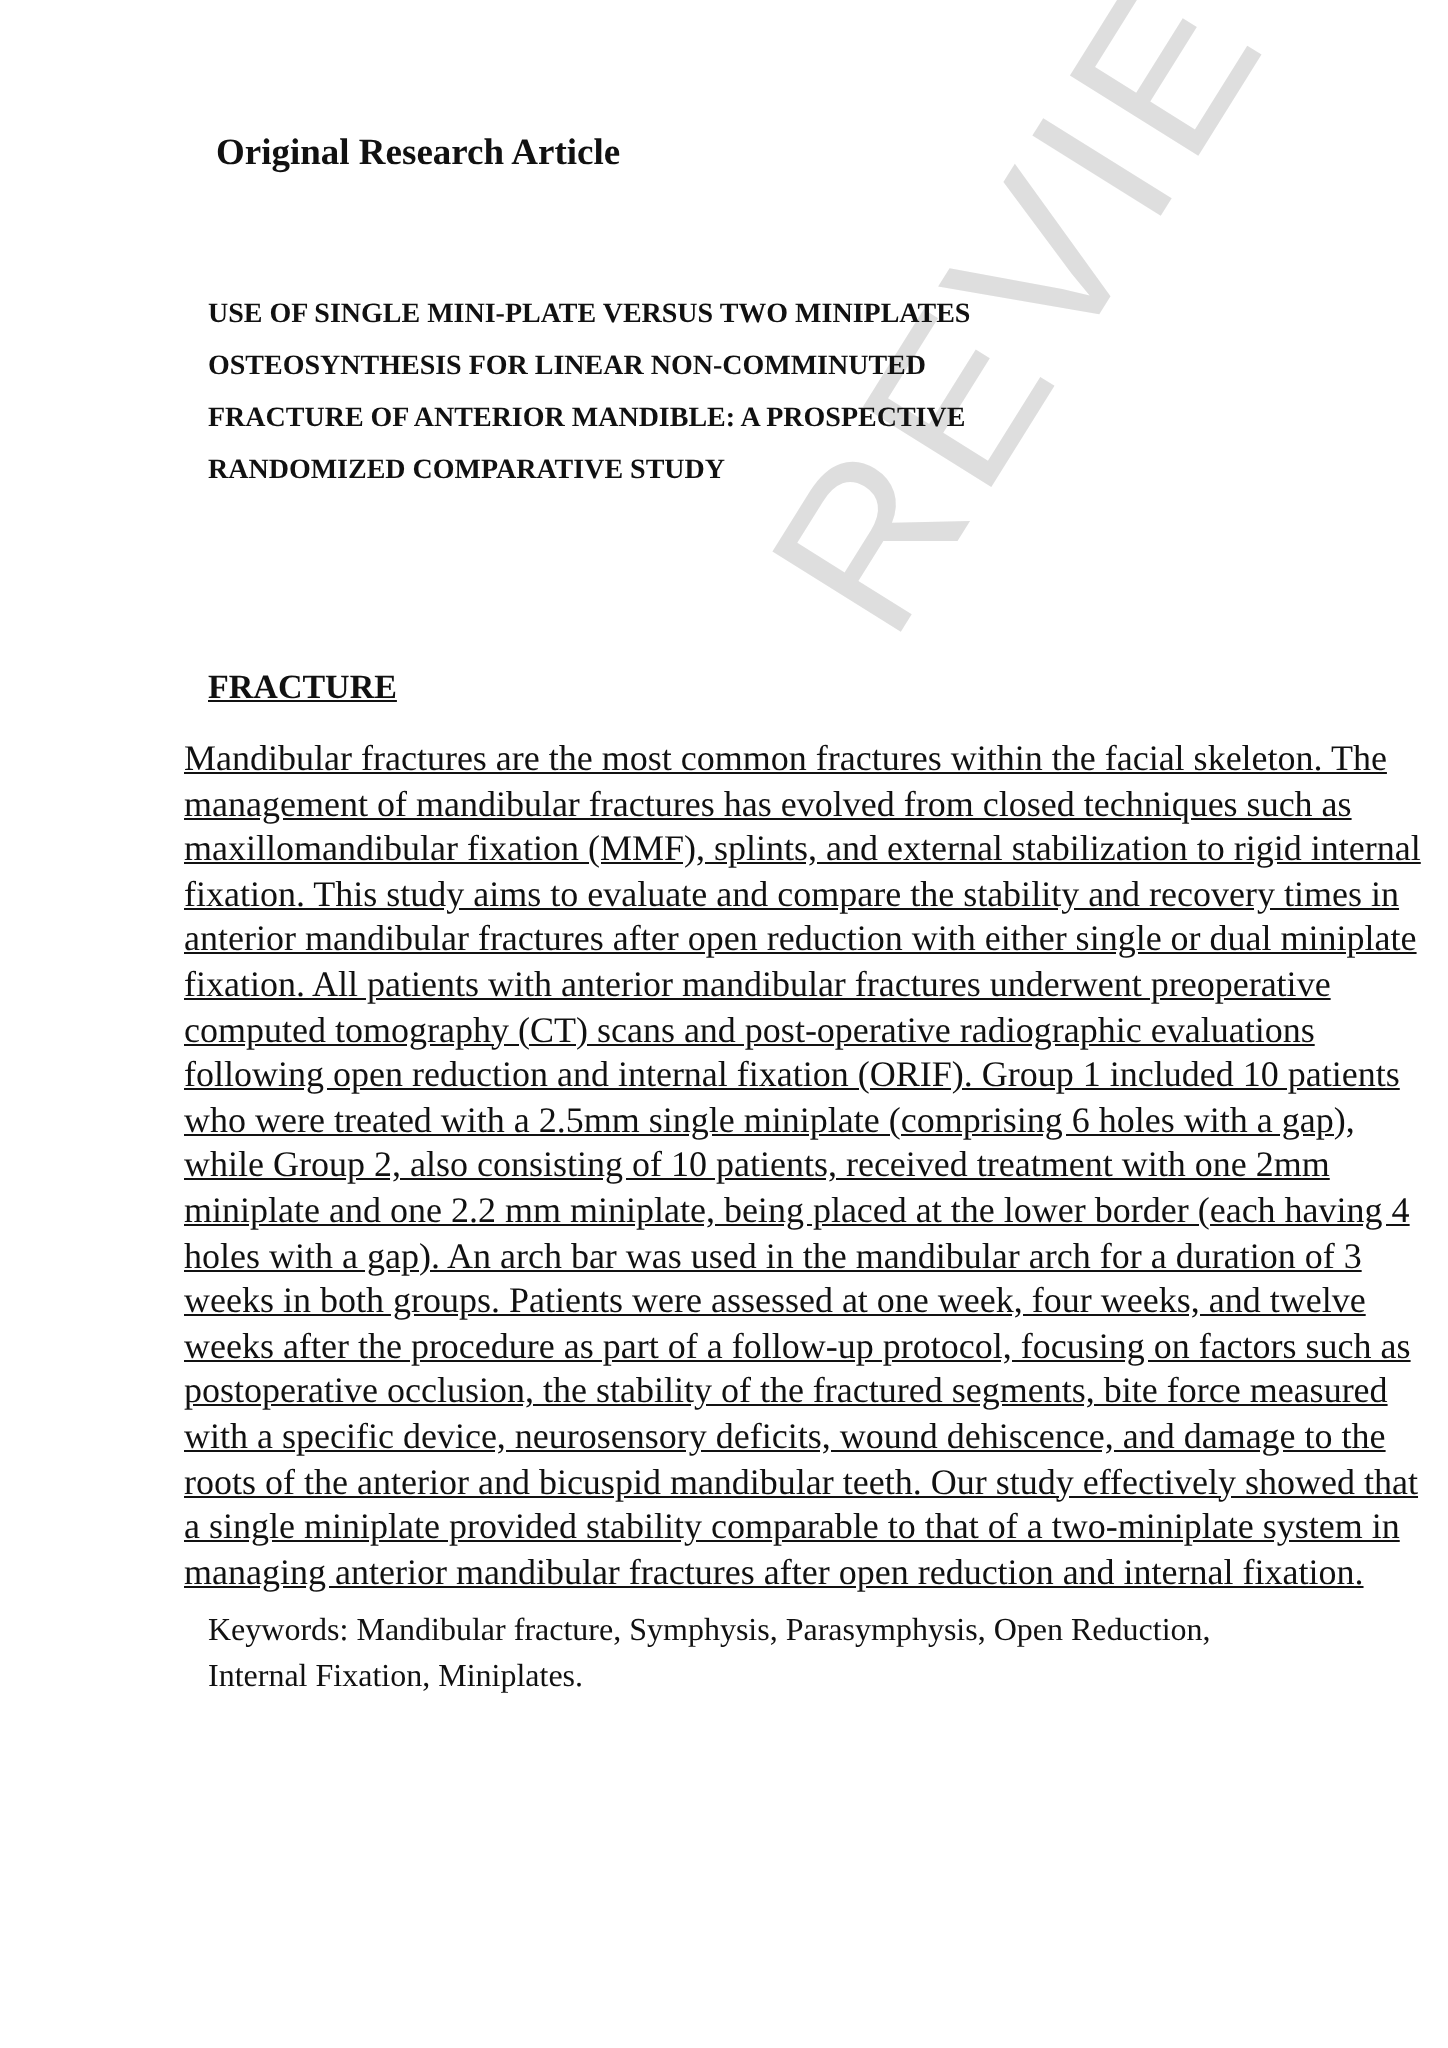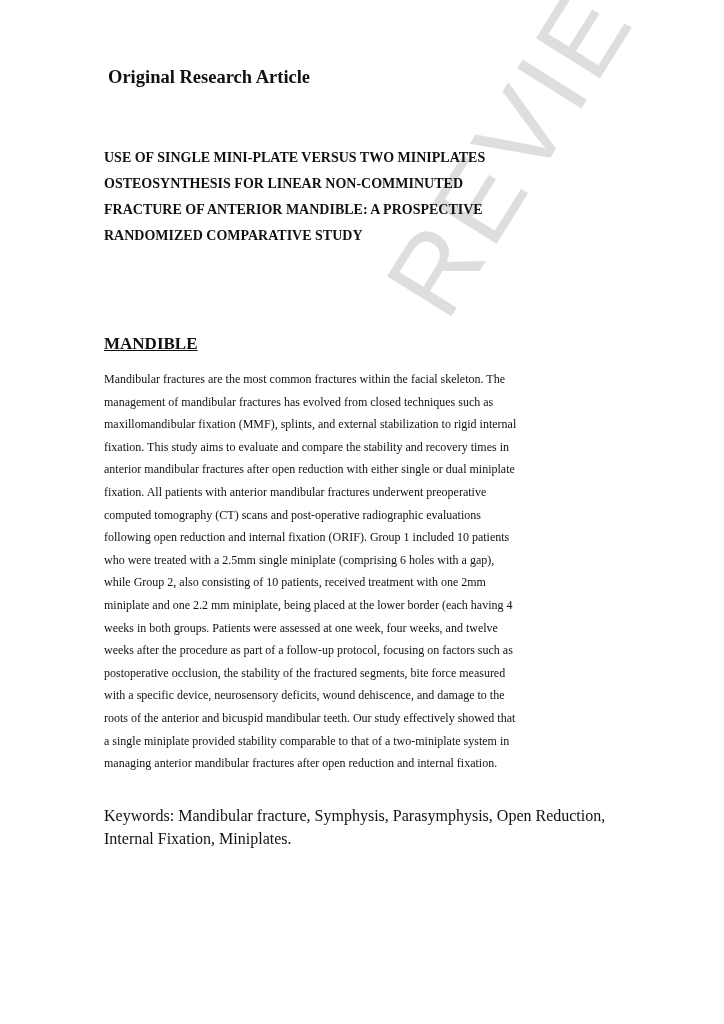--- a/index.html
+++ b/index.html
@@ -36,23 +36,24 @@
       font-size: 14px; font-weight: bold; line-height: 26px;
       z-index: 1;
     }
     .title div { white-space: nowrap; }
     .abstract-heading {
       position: absolute; left: 104px; top: 334px;
       font-size: 17px; font-weight: bold; text-decoration: underline;
       z-index: 1;
     }
     .abstract-body {
-      position: absolute; left: 104px; top: 368px; width: 600px;
-      font-size: 12px; line-height: 22.6px;
+      position: absolute; left: 92px; top: 368px; width: 600px;
+      font-size: 18px; line-height: 22.6px;
       z-index: 1;
+      text-decoration: underline;
     }
     .abstract-body div { white-space: nowrap; }
     .keywords {
       position: absolute; left: 104px; top: 805px; width: 600px;
       font-size: 16px; line-height: 22.6px;
       z-index: 1;
     }
     .keywords div { white-space: nowrap; }
   </style>
 </head>
@@ -63,34 +64,35 @@
 
   <div class="article-type">Original Research Article</div>
 
   <div class="title">
     <div>USE OF SINGLE MINI-PLATE VERSUS TWO MINIPLATES</div>
     <div>OSTEOSYNTHESIS FOR LINEAR NON-COMMINUTED</div>
     <div>FRACTURE OF ANTERIOR MANDIBLE: A PROSPECTIVE</div>
     <div>RANDOMIZED COMPARATIVE STUDY</div>
   </div>
 
-  <div class="abstract-heading">MANDIBLE</div>
+  <div class="abstract-heading">FRACTURE</div>
 
   <div class="abstract-body">
     <div>Mandibular fractures are the most common fractures within the facial skeleton. The</div>
     <div>management of mandibular fractures has evolved from closed techniques such as</div>
     <div>maxillomandibular fixation (MMF), splints, and external stabilization to rigid internal</div>
     <div>fixation. This study aims to evaluate and compare the stability and recovery times in</div>
     <div>anterior mandibular fractures after open reduction with either single or dual miniplate</div>
     <div>fixation. All patients with anterior mandibular fractures underwent preoperative</div>
     <div>computed tomography (CT) scans and post-operative radiographic evaluations</div>
     <div>following open reduction and internal fixation (ORIF). Group 1 included 10 patients</div>
     <div>who were treated with a 2.5mm single miniplate (comprising 6 holes with a gap),</div>
     <div>while Group 2, also consisting of 10 patients, received treatment with one 2mm</div>
     <div>miniplate and one 2.2 mm miniplate, being placed at the lower border (each having 4</div>
+    <div>holes with a gap). An arch bar was used in the mandibular arch for a duration of 3</div>
     <div>weeks in both groups. Patients were assessed at one week, four weeks, and twelve</div>
     <div>weeks after the procedure as part of a follow-up protocol, focusing on factors such as</div>
     <div>postoperative occlusion, the stability of the fractured segments, bite force measured</div>
     <div>with a specific device, neurosensory deficits, wound dehiscence, and damage to the</div>
     <div>roots of the anterior and bicuspid mandibular teeth. Our study effectively showed that</div>
     <div>a single miniplate provided stability comparable to that of a two-miniplate system in</div>
     <div>managing anterior mandibular fractures after open reduction and internal fixation.</div>
   </div>
 
   <div class="keywords">

